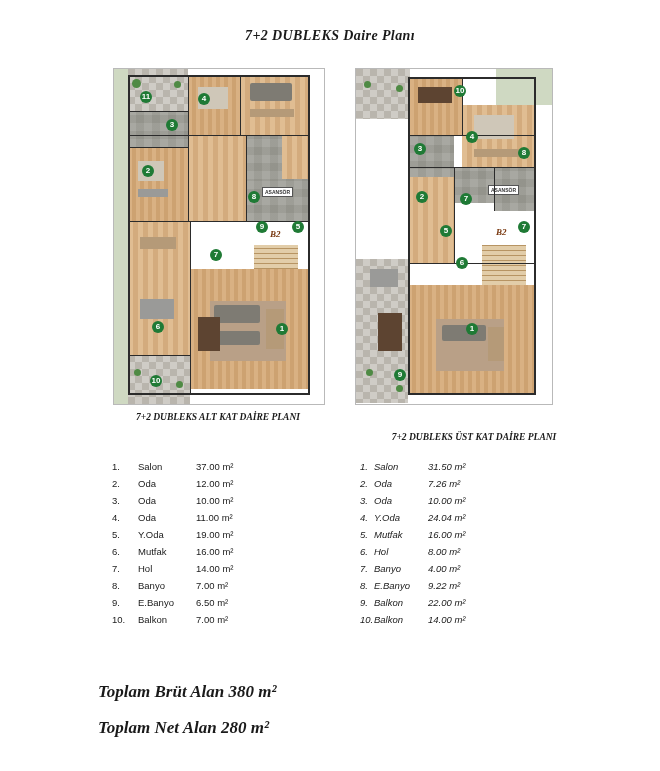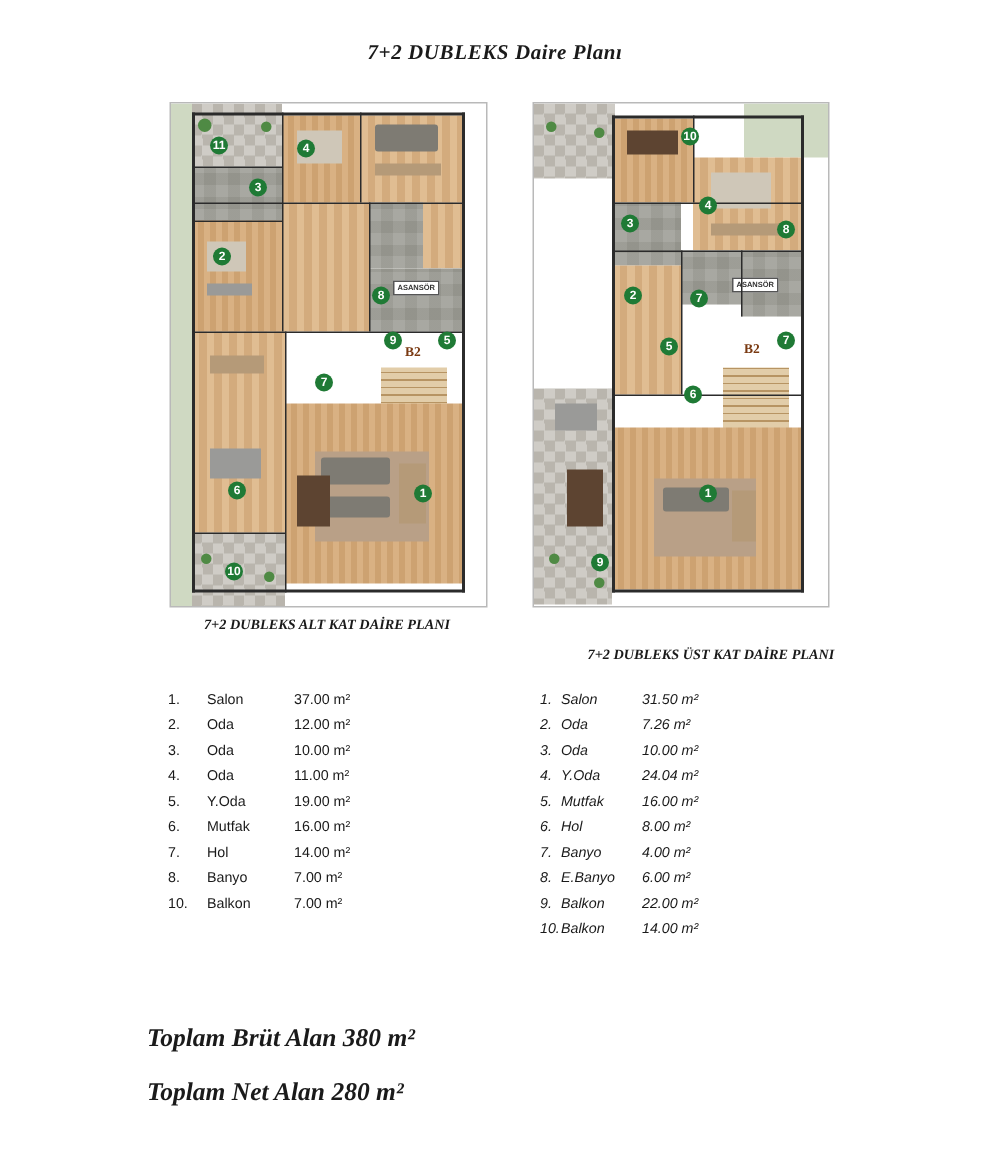--- a/index.html
+++ b/index.html
@@ -93,20 +93,21 @@
     font-weight: bold;
     color: #333;
     border: 1px solid #555;
     background: #fff;
     padding: 1px 2px;
     white-space: nowrap;
   }
   .bcode {
     position: absolute;
     font-family: "Liberation Serif", serif;
+    font-style: italic;
     font-weight: bold;
     font-size: 9px;
     color: #7a3a12;
   }
   
   .wood   { background: repeating-linear-gradient(90deg,#d9b183 0 4px,#cda271 4px 8px); }
   .wood2  { background: repeating-linear-gradient(90deg,#e0bd92 0 5px,#d3ab7d 5px 10px); }
   .tile   { background:
               repeating-linear-gradient(90deg,#cfcfcb 0 8px,#c2c2bd 8px 16px),
               repeating-linear-gradient(0deg,#cfcfcb 0 8px,#c2c2bd 8px 16px);
@@ -265,30 +266,31 @@
 
 <div class="legend" id="legend-left">
   <div class="row"><span class="num">1.</span><span class="name">Salon</span><span class="area">37.00 m²</span></div>
   <div class="row"><span class="num">2.</span><span class="name">Oda</span><span class="area">12.00  m²</span></div>
   <div class="row"><span class="num">3.</span><span class="name">Oda</span><span class="area">10.00  m²</span></div>
   <div class="row"><span class="num">4.</span><span class="name">Oda</span><span class="area">11.00  m²</span></div>
   <div class="row"><span class="num">5.</span><span class="name">Y.Oda</span><span class="area">19.00 m²</span></div>
   <div class="row"><span class="num">6.</span><span class="name">Mutfak</span><span class="area">16.00  m²</span></div>
   <div class="row"><span class="num">7.</span><span class="name">Hol</span><span class="area">14.00 m²</span></div>
   <div class="row"><span class="num">8.</span><span class="name">Banyo</span><span class="area">7.00 m²</span></div>
+  <div class="row"><span class="num">9.</span><span class="name">E.Banyo</span><span class="area">6.50 m²</span></div>
   <div class="row"><span class="num">10.</span><span class="name">Balkon</span><span class="area">7.00 m²</span></div>
 </div>
 
 <div class="legend" id="legend-right">
   <div class="row"><span class="num">1.</span><span class="name">Salon</span><span class="area">31.50 m²</span></div>
   <div class="row"><span class="num">2.</span><span class="name">Oda</span><span class="area">7.26  m²</span></div>
   <div class="row"><span class="num">3.</span><span class="name">Oda</span><span class="area">10.00 m²</span></div>
   <div class="row"><span class="num">4.</span><span class="name">Y.Oda</span><span class="area">24.04 m²</span></div>
   <div class="row"><span class="num">5.</span><span class="name">Mutfak</span><span class="area">16.00 m²</span></div>
   <div class="row"><span class="num">6.</span><span class="name">Hol</span><span class="area">8.00 m²</span></div>
   <div class="row"><span class="num">7.</span><span class="name">Banyo</span><span class="area">4.00 m²</span></div>
-  <div class="row"><span class="num">8.</span><span class="name">E.Banyo</span><span class="area">6.00 m²</span></div>
+  <div class="row"><span class="num">8.</span><span class="name">E.Banyo</span><span class="area">9.22 m²</span></div>
   <div class="row"><span class="num">9.</span><span class="name">Balkon</span><span class="area">22.00 m²</span></div>
   <div class="row"><span class="num">10.</span><span class="name">Balkon</span><span class="area">14.00 m²</span></div>
 </div>
 
 <div class="total" id="total-gross">Toplam Brüt Alan 380 m²</div>
 <div class="total" id="total-net">Toplam Net Alan 280 m²</div>
 
 </body></html>

